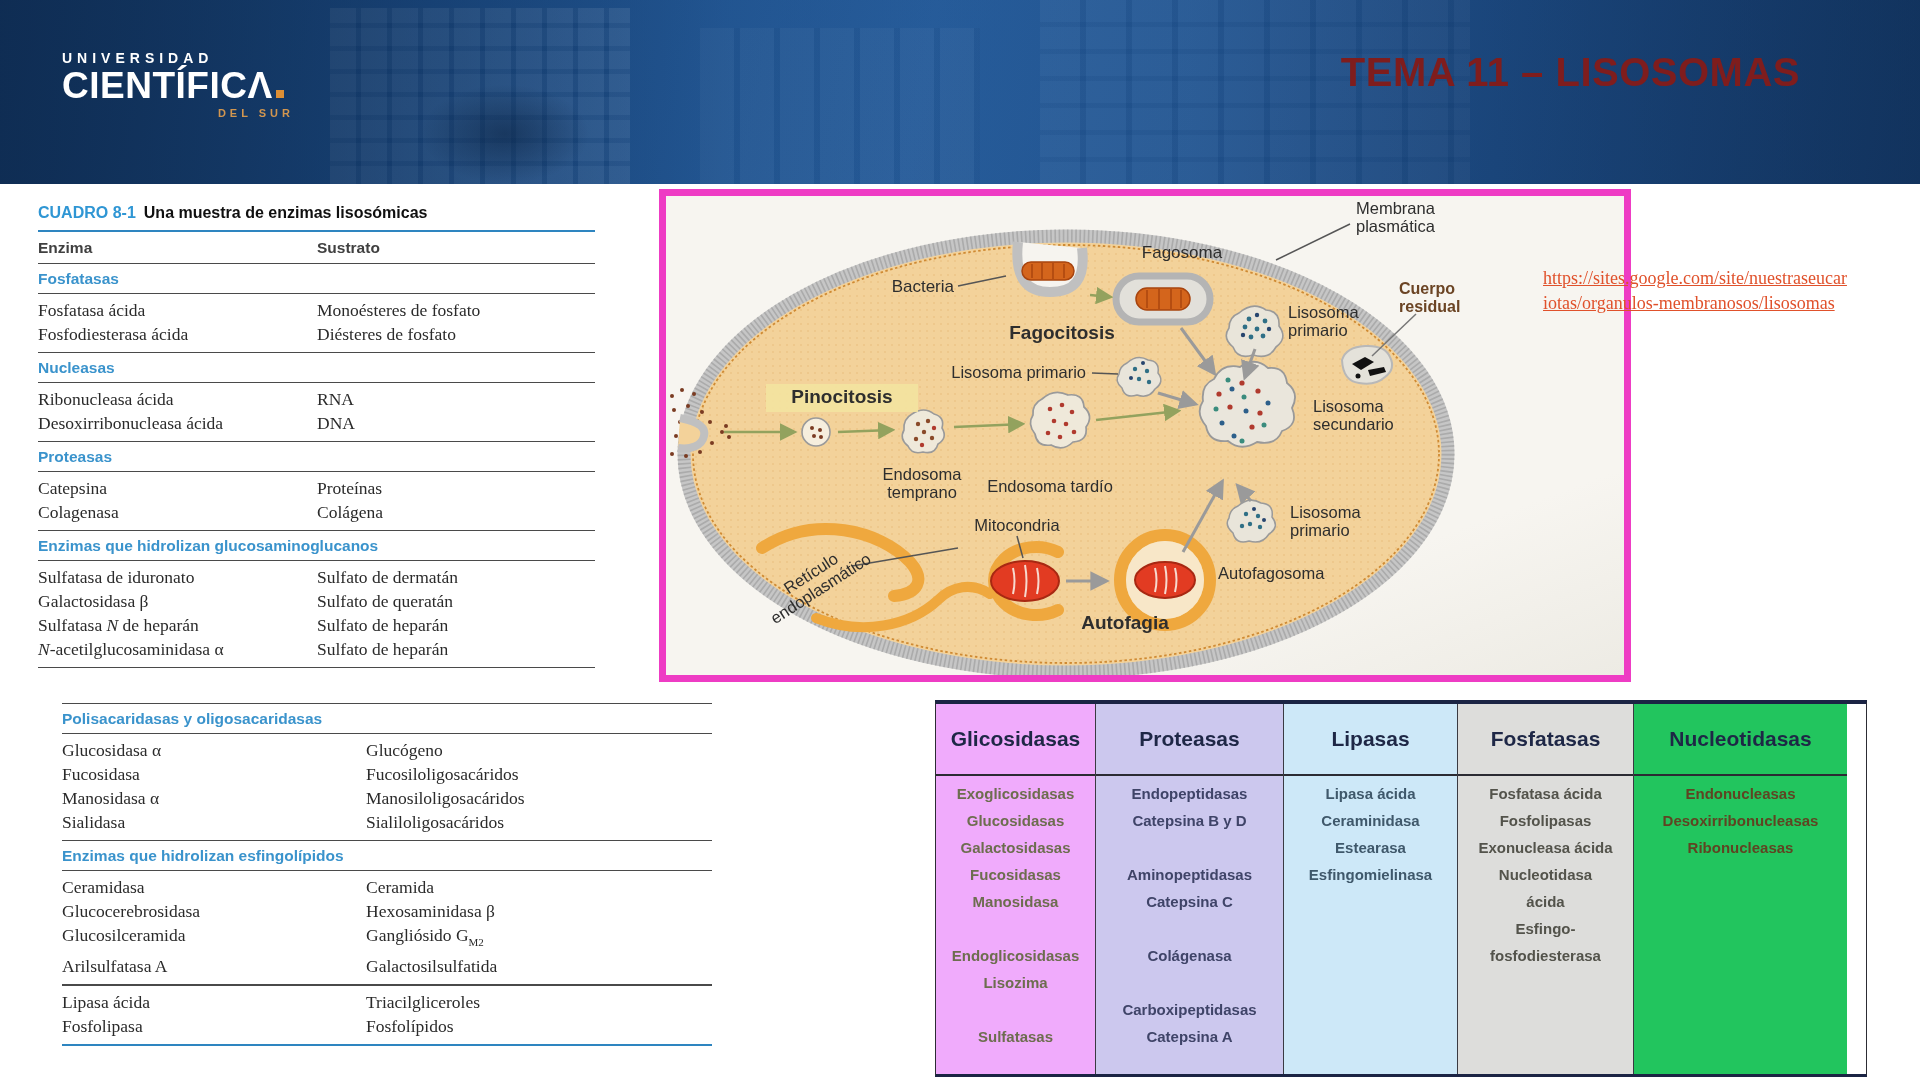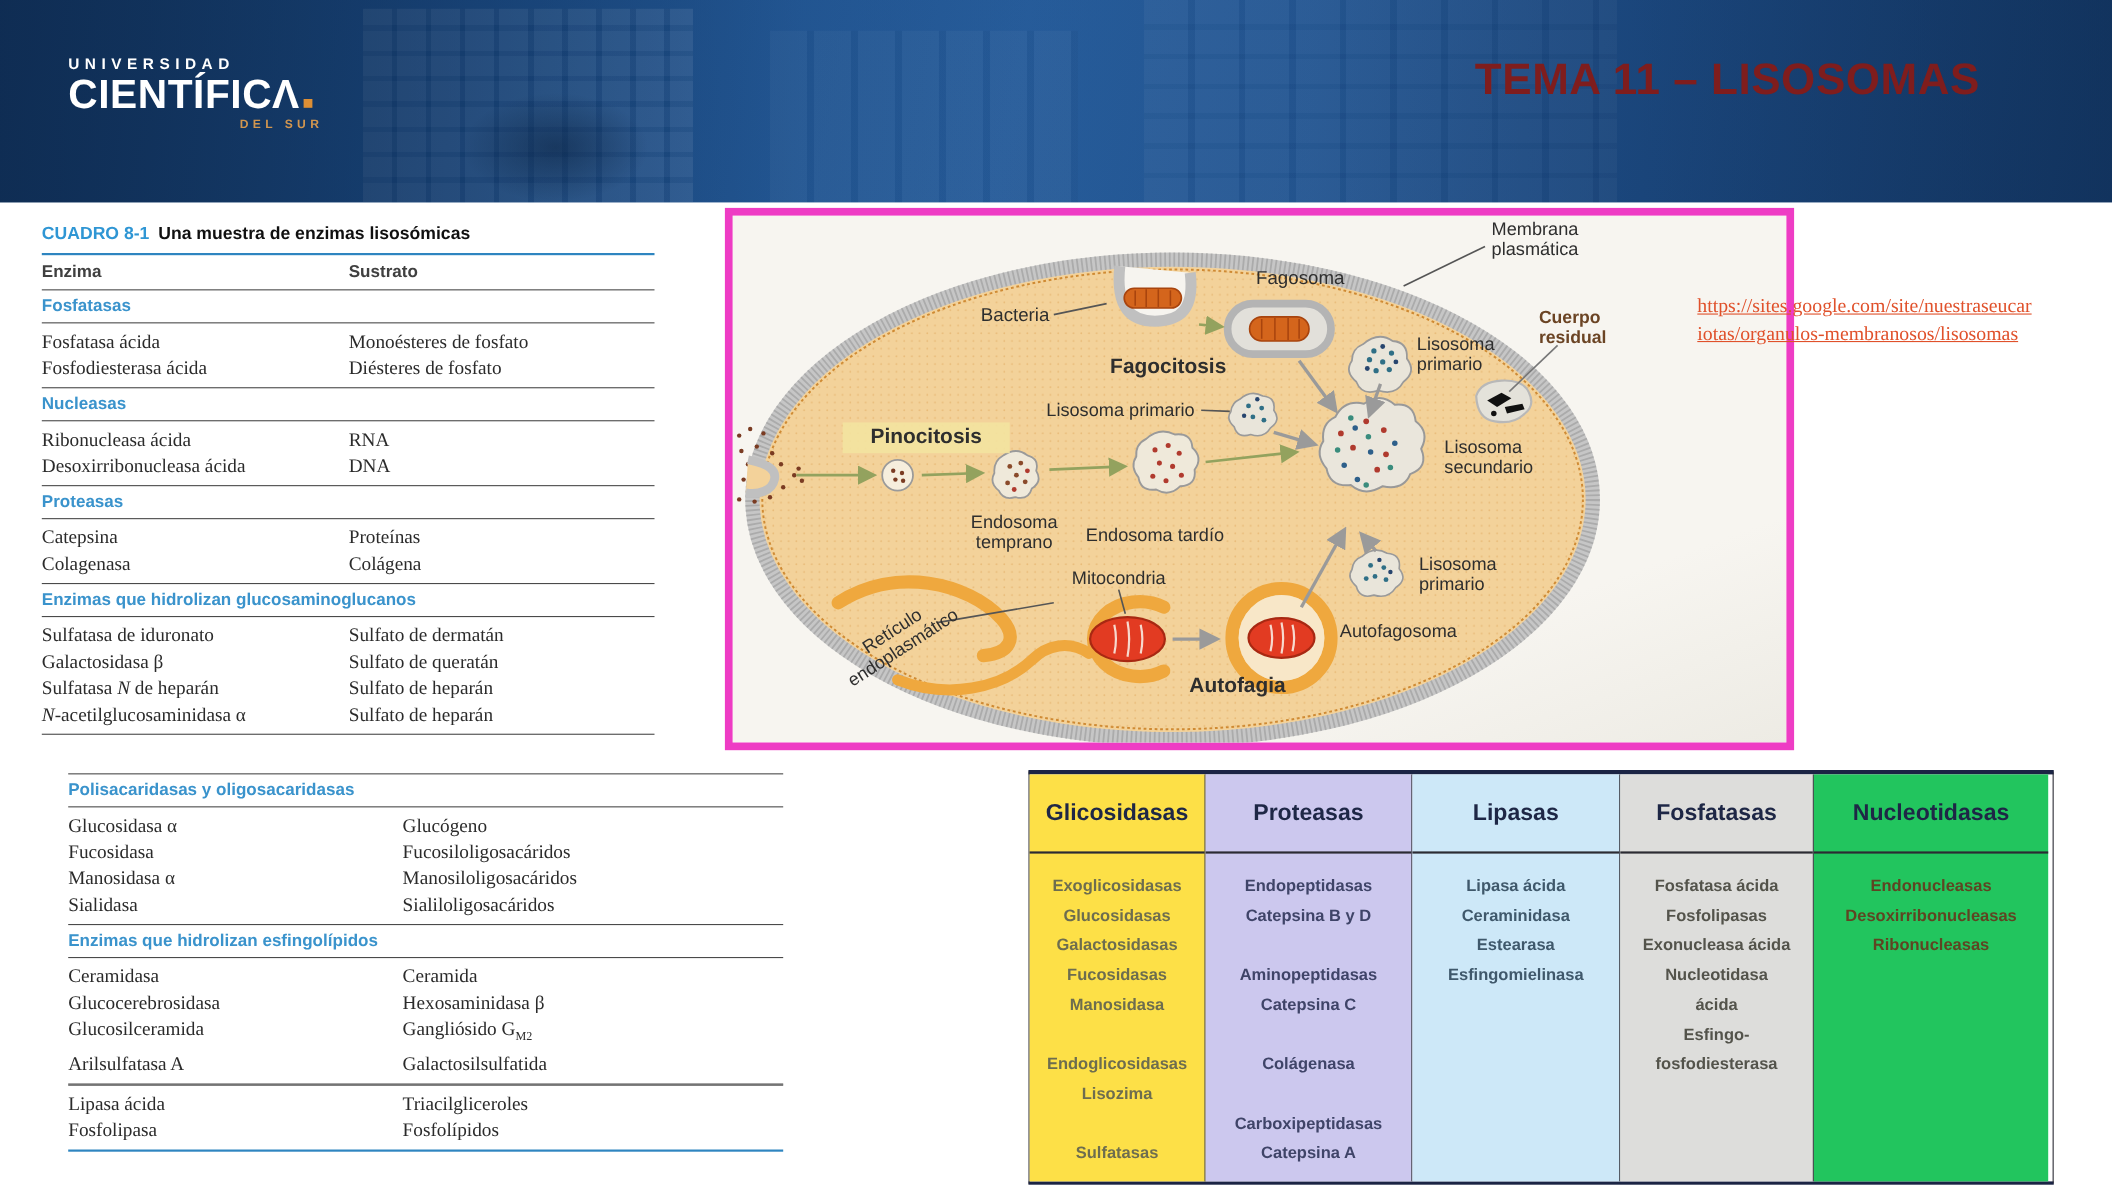--- a/index.html
+++ b/index.html
@@ -59,21 +59,21 @@
     color:#e0512b;text-decoration:underline;cursor:pointer;}
   .weblink span{display:block;}
 
   
   .enzyme-table{position:absolute;left:935px;top:700px;width:932px;height:377px;display:flex;
     box-sizing:border-box;border:1.5px solid #2c2c34;border-top:4px solid #1b2444;border-bottom:3.5px solid #1b2444;}
   .ecol{height:100%;border-right:1.5px solid #3a3a42;display:flex;flex-direction:column;box-sizing:border-box;}
   .ecol:last-child{border-right:none;}
   .ecol-h{height:70px;flex:0 0 70px;display:flex;align-items:center;justify-content:center;
     font-weight:700;font-size:21px;color:#1e2746;border-bottom:2.5px solid #2b2b33;}
-  .ecol-b{padding-top:16px;text-align:center;font-size:15px;font-weight:700;line-height:27px;}
+  .ecol-b{padding-top:4px;text-align:center;font-size:15px;font-weight:700;line-height:27px;}
   .ecol-b div{min-height:27px;}
 </style>
 </head>
 <body>
 
 <div class="banner">
   <div class="bld bld1"></div>
   <div class="bld bld2"></div>
   <div class="bld bld3"></div>
   <div class="bld tree"></div>
@@ -427,21 +427,21 @@
       </g>
 </svg>
 </div>
 
 <a class="weblink" href="#" style="color: rgb(224, 81, 43);">
   <span>https://sites.google.com/site/nuestraseucar</span>
   <span>iotas/organulos-membranosos/lisosomas</span>
 </a>
 
 <div class="enzyme-table" id="enzyme-table">
-    <div class="ecol" style="width: 160px; background: #fde047;">
+    <div class="ecol" style="width: 160px; background: #f0abfc;">
       <div class="ecol-h">Glicosidasas</div>
       <div class="ecol-b" style="color: rgb(109, 109, 79);">
         <div>Exoglicosidasas</div>
         <div>Glucosidasas</div>
         <div>Galactosidasas</div>
         <div>Fucosidasas</div>
         <div>Manosidasa</div>
         <div>&nbsp;</div>
         <div>Endoglicosidasas</div>
         <div>Lisozima</div>
@@ -457,21 +457,21 @@
         <div>&nbsp;</div>
         <div>Aminopeptidasas</div>
         <div>Catepsina C</div>
         <div>&nbsp;</div>
         <div>Colágenasa</div>
         <div>&nbsp;</div>
         <div>Carboxipeptidasas</div>
         <div>Catepsina A</div>
       </div>
     </div>
-    <div class="ecol" style="width: 189px; background: rgb(205, 232, 248);">
+    <div class="ecol" style="width: 174px; background: rgb(205, 232, 248);">
       <div class="ecol-h">Lipasas</div>
       <div class="ecol-b" style="color: rgb(63, 88, 107);">
         <div>Lipasa ácida</div>
         <div>Ceraminidasa</div>
         <div>Estearasa</div>
         <div>Esfingomielinasa</div>
       </div>
     </div>
     <div class="ecol" style="width: 176px; background: rgb(221, 221, 219);">
       <div class="ecol-h">Fosfatasas</div>

